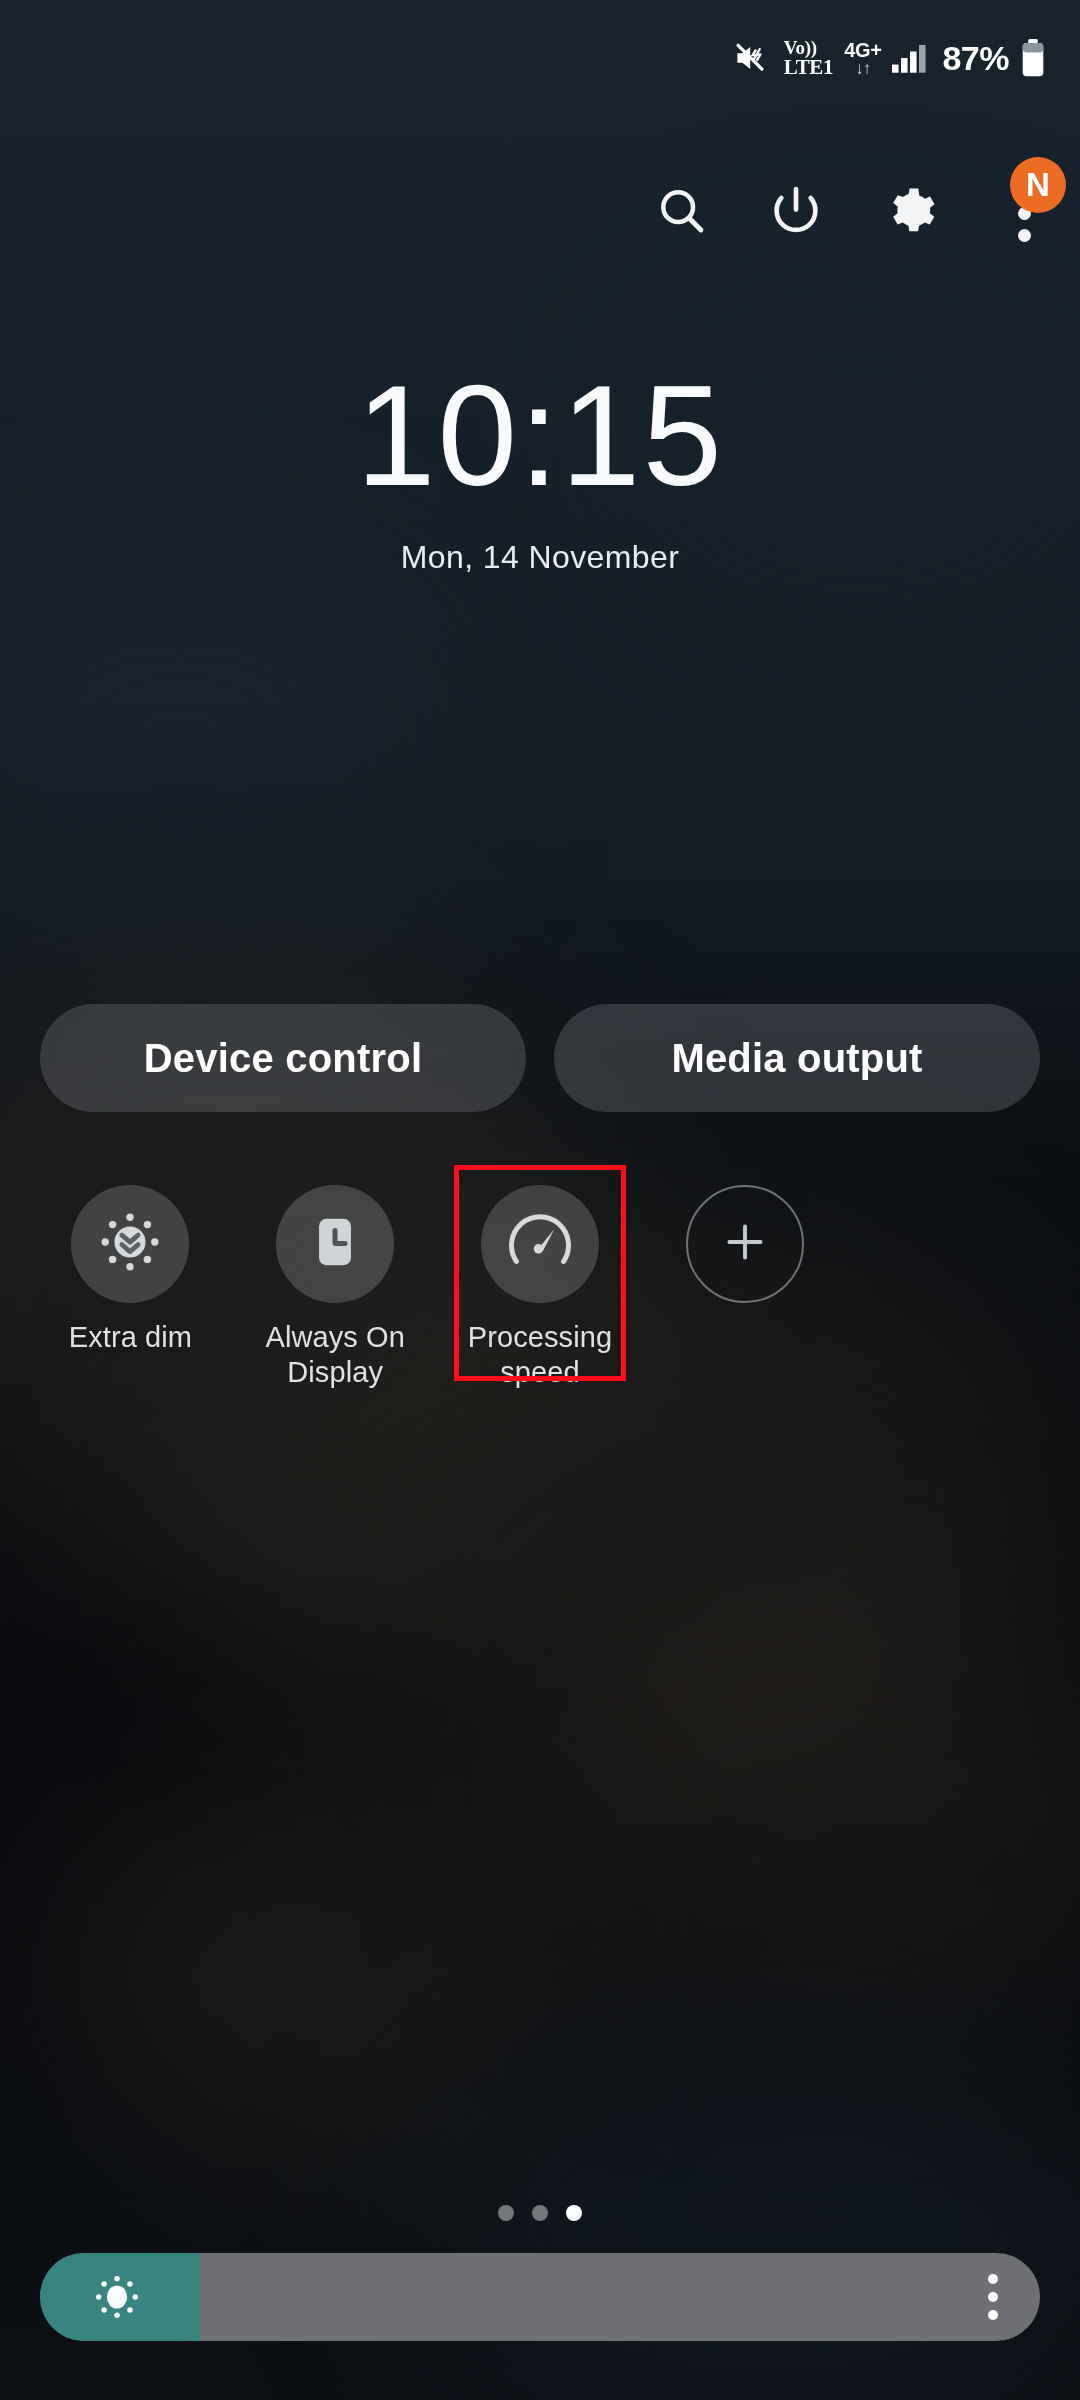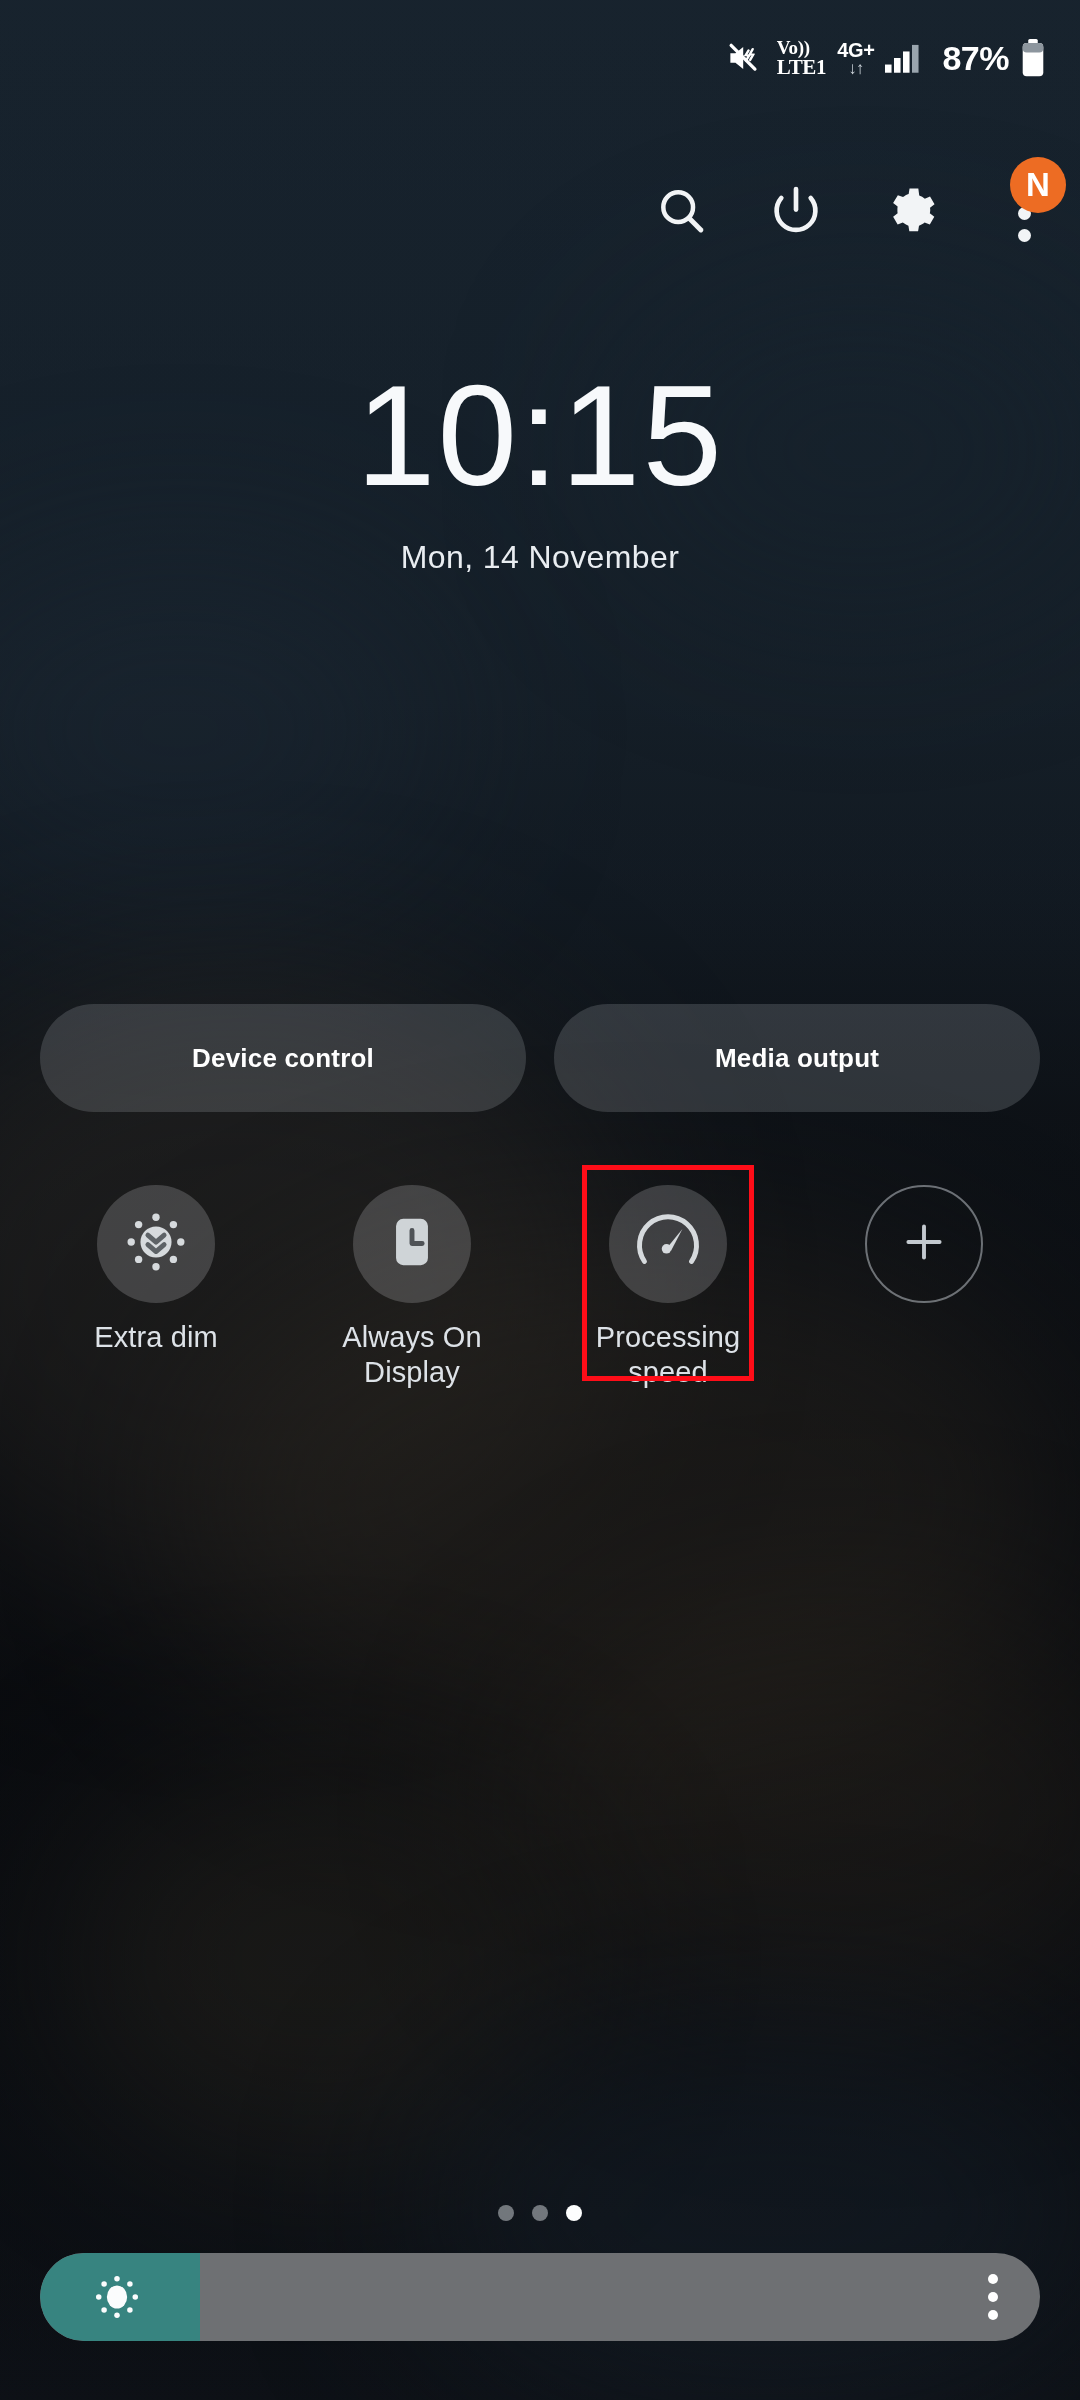--- a/index.html
+++ b/index.html
@@ -42,21 +42,21 @@
     display:flex; align-items:center; justify-content:flex-end;
     padding-right:34px; gap:11px; z-index:5;
   }
   .sb-icon { display:flex; align-items:center; }
   .sb-volte { line-height:1; text-align:left;font-family:Liberation Serif, serif; }
   .sb-volte .l1 { font-size:19px; font-weight:bold; letter-spacing:-.3px; }
   .sb-volte .l2 { font-size:21px; font-weight:bold; letter-spacing:-.3px; }
   .sb-net { line-height:1; text-align:center; }
   .sb-net .l1 { font-size:20px; font-weight:bold; letter-spacing:-.4px; }
   .sb-net .l2 { font-size:17px; letter-spacing:-1px; color:#cfd6dc; }
-  .sb-batterytext { font-size:34px; font-weight:bold; letter-spacing:-.5px; margin-left:10px; }
+  .sb-batterytext { font-size:34px; font-weight:bold; letter-spacing:-.5px; margin-left:3px; }
 
   
   #header-icons {
     position:absolute; top:160px; left:0; right:0; height:106px;
     display:flex; align-items:center; justify-content:flex-end;
     padding-right:18px; gap:38px; z-index:6;
   }
   .hdr-btn { width:76px; height:76px; display:flex; align-items:center; justify-content:center; position:relative; }
   .badge {
     position:absolute; width:56px; height:56px; border-radius:50%;
@@ -77,27 +77,27 @@
 
   
   #pill-row {
     position:absolute; top:1004px; left:0; right:0; z-index:4;
     display:flex; gap:28px; padding:0 40px;
   }
   .pill {
     flex:1; height:108px; border-radius:54px;
     background:rgba(232,236,240,.16);
     display:flex; align-items:center; justify-content:center;
-    font-size:26px; font-weight:bold; color:#fff; letter-spacing:.2px;
+    font-size:40px; font-weight:bold; color:#fff; letter-spacing:.2px;
   }
 
   
   #toggle-grid {
     position:absolute; top:1185px; left:0; right:0; z-index:4;
-    display:grid; grid-template-columns:repeat(4,1fr); row-gap:52px; padding:0 28px;
+    display:grid; grid-template-columns:repeat(5,1fr); row-gap:52px; padding:0 28px;
   }
   .tile { display:flex; flex-direction:column; align-items:center; position:relative; }
   .tile-circle {
     width:118px; height:118px; border-radius:50%;
     background:rgba(228,232,236,.20);
     display:flex; align-items:center; justify-content:center;
   }
   .tile-circle.on { background:#5BB3EF; }
   .tile-circle.outline { background:transparent; border:2px solid rgba(222,228,234,.45); }
   .tile-label {

